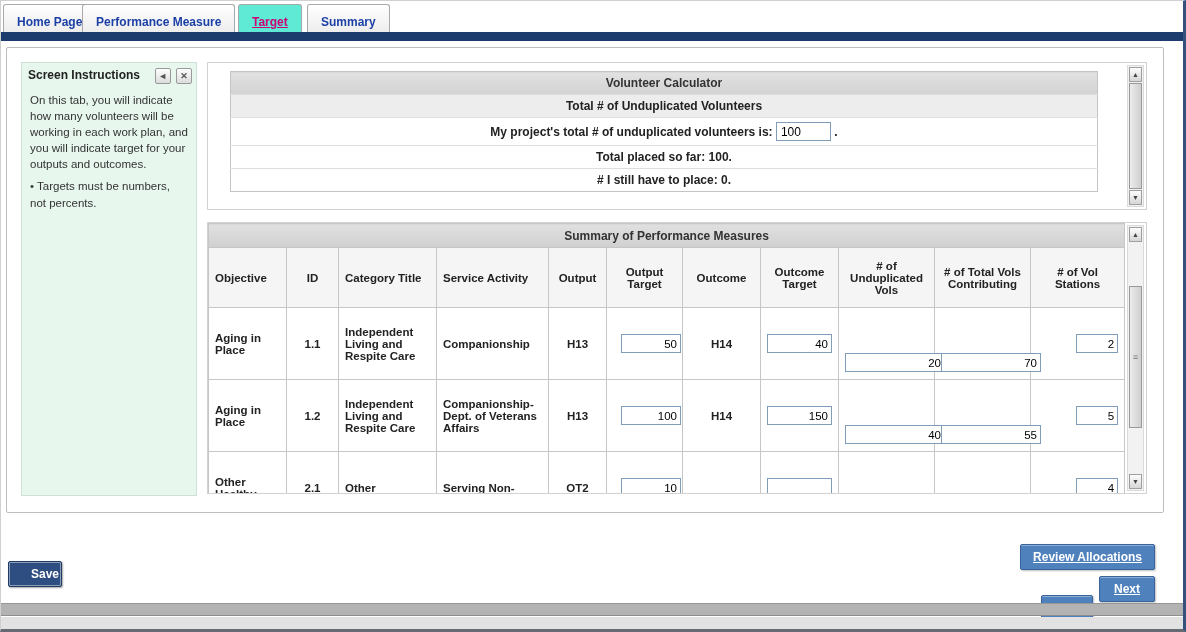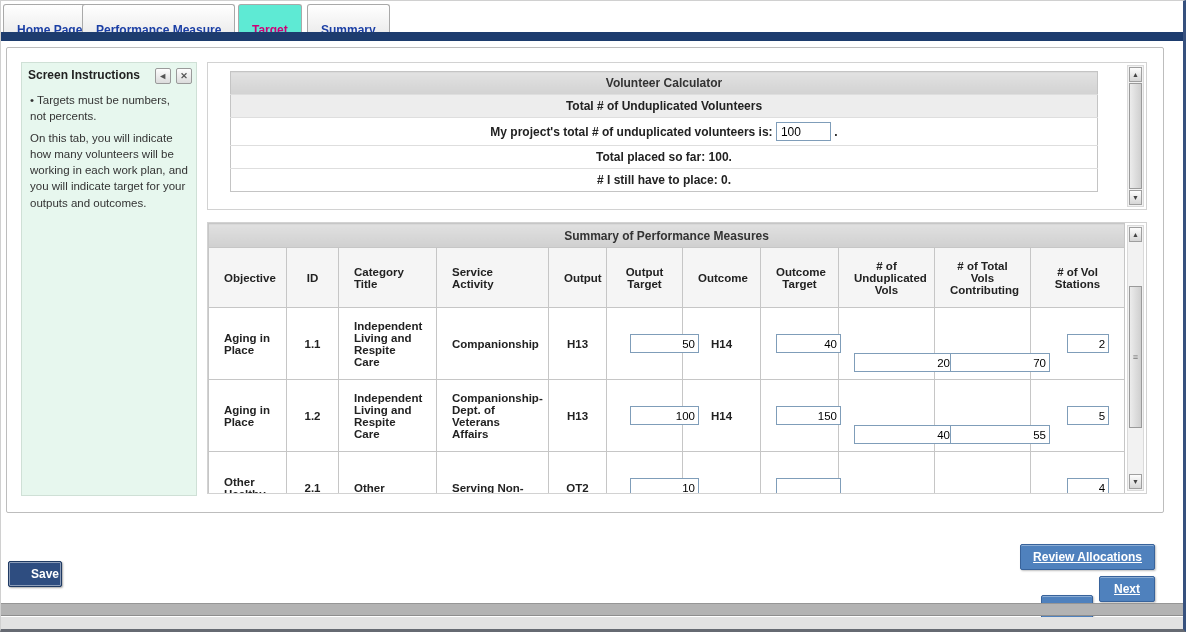--- a/index.html
+++ b/index.html
@@ -6,21 +6,21 @@
   html,body { background:#fff; font-family:"Liberation Sans", sans-serif; }
   .window {
     position:relative; width:1186px; height:632px; background:#fff; overflow:hidden;
     border-top:1px solid #d0d0d0; border-left:1px solid #d0d0d0;
     border-right:3px solid #37517e; border-bottom:3px solid #666a72;
   }
 
   
   .tabbar { position:absolute; top:0; left:0; width:100%; height:31px; background:#fff; }
   .tab {
-    position:absolute; top:3px; height:28px; padding:12px 13px; line-height:26px;
+    position:absolute; top:3px; height:28px; padding:4px 13px; line-height:26px;
     background:linear-gradient(#ffffff,#ededed); border:1px solid #a9a9a9; border-bottom:none;
     border-radius:3px 3px 0 0; font-size:12px; font-weight:bold; color:#1b3fa5; cursor:pointer;
     white-space:nowrap;
   }
   .tab.active { background:#5eead4; color:#cc0077;text-decoration:underline; }
   .navbar { position:absolute; top:31px; left:0; width:100%; height:9px; background:#1d3c6e; }
 
   
   .content-box {
     position:absolute; top:46px; left:5px; width:1158px; height:466px;
@@ -70,33 +70,33 @@
     color:#222; padding:4px 4px; height:22px;
   }
   .calc-table tr.hdr1 td { background:linear-gradient(#e2e2e2,#d2d2d2); color:#333; }
   .calc-table tr.hdr2 td { background:#ededed; }
   .calc-input { width:55px; height:19px; border:1px solid #7f9db9; font-size:12px; padding:1px 4px; font-family:"Liberation Sans",sans-serif; }
 
   
   .summary-table { width:916px; border-collapse:collapse; table-layout:fixed; background:#fff; }
   .summary-table th, .summary-table td {
     border:1px solid #c6c6c6; font-size:11.5px; font-weight:bold; color:#222;
-    padding:4px 15px; vertical-align:middle; background:#fff;
+    padding:4px 6px; vertical-align:middle; background:#fff;
   }
   .summary-table .table-title {
     background:linear-gradient(#e0e0e0,#d0d0d0); text-align:center; font-size:12px;
     height:24px; color:#333;
   }
   .summary-table thead tr.cols th { background:#f5f5f5; height:60px; text-align:center; }
   .summary-table thead tr.cols th.al { text-align:left; }
   .summary-table tbody td { height:72px; }
   .summary-table td.ctr { text-align:center; }
   .summary-table td.num { text-align:right; }
   .cell-input { height:19px; border:1px solid #7f9db9; font-size:11.5px; text-align:right; padding:1px 3px; font-family:"Liberation Sans",sans-serif; }
-  .w60{width:69px;margin-left:8px;} .w65{width:65px;} .w78{width:100px;margin-top:38px;} .w44{width:42px;}
+  .w60{width:60px;margin-left:8px;} .w65{width:65px;} .w78{width:100px;margin-top:38px;} .w44{width:42px;}
 
   
   .btn-blue {
     position:absolute; height:26px; padding:0 12px; background:#4f81bd; color:#fff;
     font-size:12px; font-weight:bold; border:1px solid #38639b; border-radius:2px; cursor:pointer;
     box-shadow:inset 0 1px 0 rgba(255,255,255,.35), 1px 1px 2px rgba(0,0,0,.25);
     font-family:"Liberation Sans",sans-serif;
     text-decoration:underline;
   }
   .save-btn {
@@ -130,22 +130,22 @@
   <div class="content-box">
 
     <div class="instructions">
       <div class="instr-header">
         <span class="instr-btns">
           <span class="mini-btn">◄</span>
           <span class="mini-btn">✕</span>
         </span>
         <span>Screen Instructions</span>
       </div>
+      <p>On this tab, you will indicate how many volunteers will be working in each work plan, and you will indicate target for your outputs and outcomes.</p>
       <p>• Targets must be numbers, not percents.</p>
-      <p>On this tab, you will indicate how many volunteers will be working in each work plan, and you will indicate target for your outputs and outcomes.</p>
     </div>
 
     <div class="panel calc-panel">
       <table class="calc-table">
         <tbody>
             <tr class="hdr1">
               <td>Volunteer Calculator</td>
             </tr>
         <tr class="hdr2">
               <td>Total # of Unduplicated Volunteers</td>

